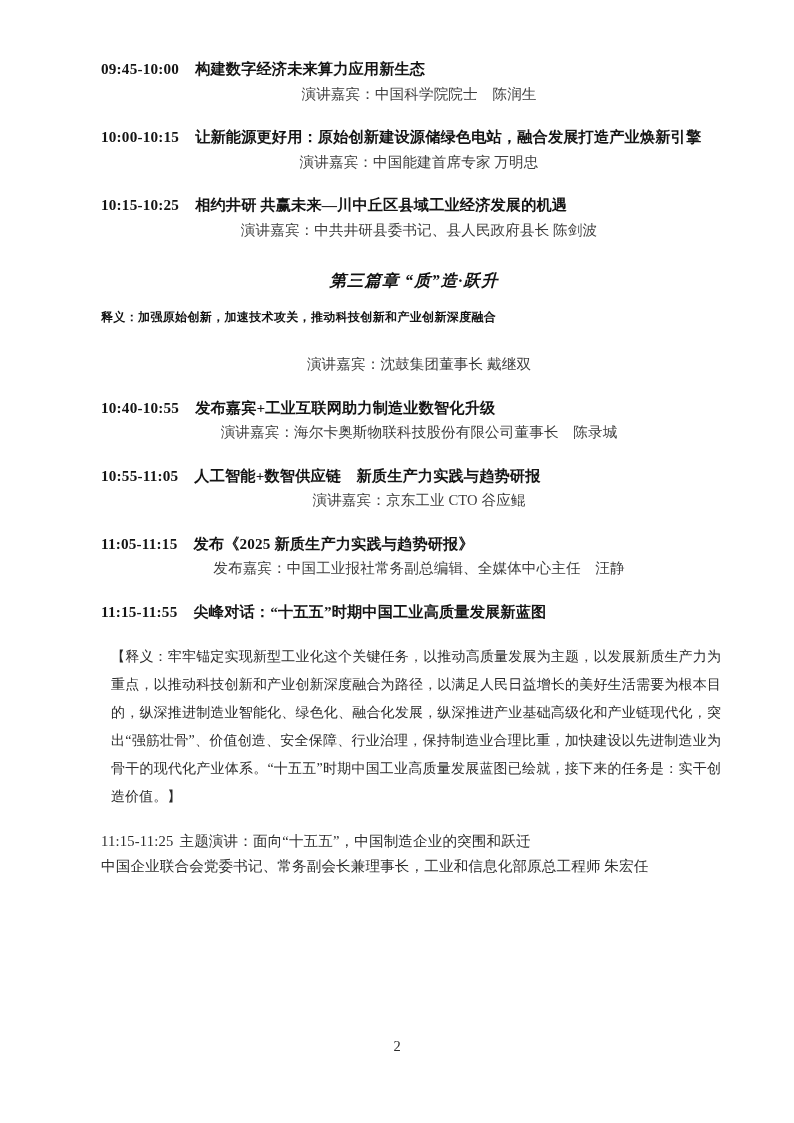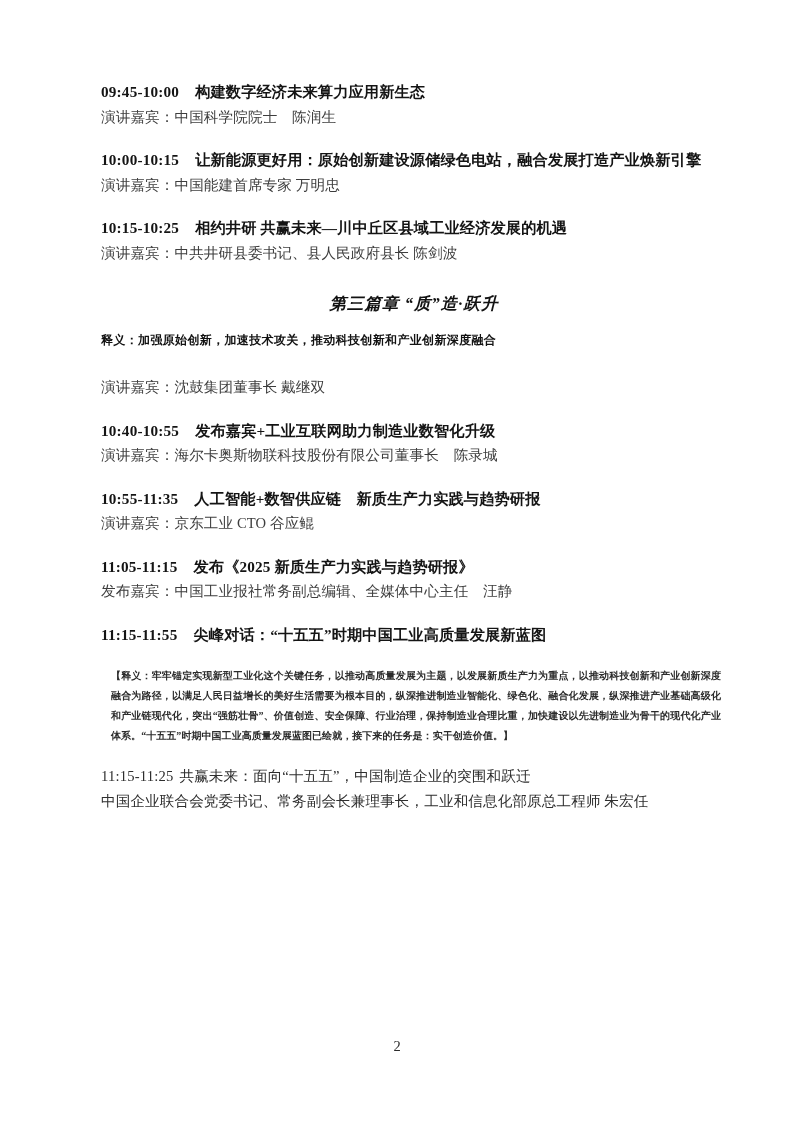--- a/index.html
+++ b/index.html
@@ -13,21 +13,21 @@
     color: #1a1a1a;
     -webkit-font-smoothing: antialiased;
   }
   .page {
     position: relative;
     width: 772px;
     height: 1123px;
     margin: 0 auto;
     background: #ffffff;
     box-sizing: border-box;
-    padding: 80px 78px 0 90px;
+    padding: 57px 78px 0 90px;
     overflow: hidden;
   }
   .doc-body {
     position: relative;
     width: 626px;
   }
 
   
   .session {
     margin-bottom: 19px;
@@ -44,23 +44,24 @@
     letter-spacing: 0.2px;
   }
   .session-title .gap {
     display: inline-block;
     width: 16px;
   }
   .session-speaker {
     font-size: 14.6px;
     line-height: 1.6;
     color: #3d3d3d;
-    margin: 1px 0 0 0;
+    margin: 1px 0 0 10px;
     font-weight: normal;
     letter-spacing: 0.1px;
+    text-align: center;
   }
 
   
   .chapter {
     text-align: center;
     font-weight: bold;
     font-size: 16.4px;
     line-height: 1.6;
     color: #121212;
     letter-spacing: 1.1px;
@@ -73,29 +74,28 @@
     line-height: 1.6;
     color: #121212;
     letter-spacing: 0.35px;
     margin: 0 0 26px 0;
     text-align: justify;
     text-justify: inter-ideograph;
   }
 
   
   .explainer {
-    font-size: 10px;
+    font-size: 14px;
     line-height: 2.0;
     color: #2b2b2b;
     margin: 14px 0 18px 0;
     padding: 0 6px 0 10px;
     text-align: justify;
     text-justify: inter-ideograph;
     letter-spacing: 0.05px;
-    font-weight: bold;
   }
 
   
   .plain-entry {
     font-size: 14.6px;
     line-height: 1.72;
     color: #2e2e2e;
     margin: 0;
     font-weight: normal;
     letter-spacing: 0.1px;
@@ -153,38 +153,38 @@
       <div class="session">
         <p class="session-speaker"><span>演讲嘉宾：</span><span>沈鼓集团董事长 戴继双</span></p>
       </div>
 
       <div class="session">
         <p class="session-title"><span class="time">10:40-10:55</span><span class="gap"></span><span>发布嘉宾+工业互联网助力制造业数智化升级</span></p>
         <p class="session-speaker"><span>演讲嘉宾：</span><span>海尔卡奥斯物联科技股份有限公司董事长　陈录城</span></p>
       </div>
 
       <div class="session">
-        <p class="session-title"><span class="time">10:55-11:35</span><span class="gap"></span><span>人工智能+数智供应链　新质生产力实践与趋势研报</span></p>
+        <p class="session-title"><span class="time">10:55-11:05</span><span class="gap"></span><span>人工智能+数智供应链　新质生产力实践与趋势研报</span></p>
         <p class="session-speaker"><span>演讲嘉宾：</span><span>京东工业 CTO 谷应鲲</span></p>
       </div>
 
       <div class="session">
         <p class="session-title"><span class="time">11:05-11:15</span><span class="gap"></span><span>发布《2025 新质生产力实践与趋势研报》</span></p>
         <p class="session-speaker"><span>发布嘉宾：</span><span>中国工业报社常务副总编辑、全媒体中心主任　汪静</span></p>
       </div>
 
       <div class="session">
         <p class="session-title"><span class="time">11:15-11:55</span><span class="gap"></span><span>尖峰对话：“十五五”时期中国工业高质量发展新蓝图</span></p>
       </div>
 
     </div>
 
     <p class="explainer">【释义：牢牢锚定实现新型工业化这个关键任务，以推动高质量发展为主题，以发展新质生产力为重点，以推动科技创新和产业创新深度融合为路径，以满足人民日益增长的美好生活需要为根本目的，纵深推进制造业智能化、绿色化、融合化发展，纵深推进产业基础高级化和产业链现代化，突出“强筋壮骨”、价值创造、安全保障、行业治理，保持制造业合理比重，加快建设以先进制造业为骨干的现代化产业体系。“十五五”时期中国工业高质量发展蓝图已绘就，接下来的任务是：实干创造价值。】</p>
 
     <div>
-      <p class="plain-entry"><span class="time">11:15-11:25</span><span class="sep"></span><span>共赢未来：面向“十五五”，中国制造企业的突围和跃迁</span></p>
+      <p class="plain-entry"><span class="time">11:15-11:25</span><span class="sep"></span><span>主题演讲：面向“十五五”，中国制造企业的突围和跃迁</span></p>
       <p class="plain-entry"><span>中国企业联合会党委书记、常务副会长兼理事长，工业和信息化部原总工程师 朱宏任</span></p>
     </div>
 
   </div>
 
   <div class="page-number">2</div>
 </div>
 
 </body></html>

